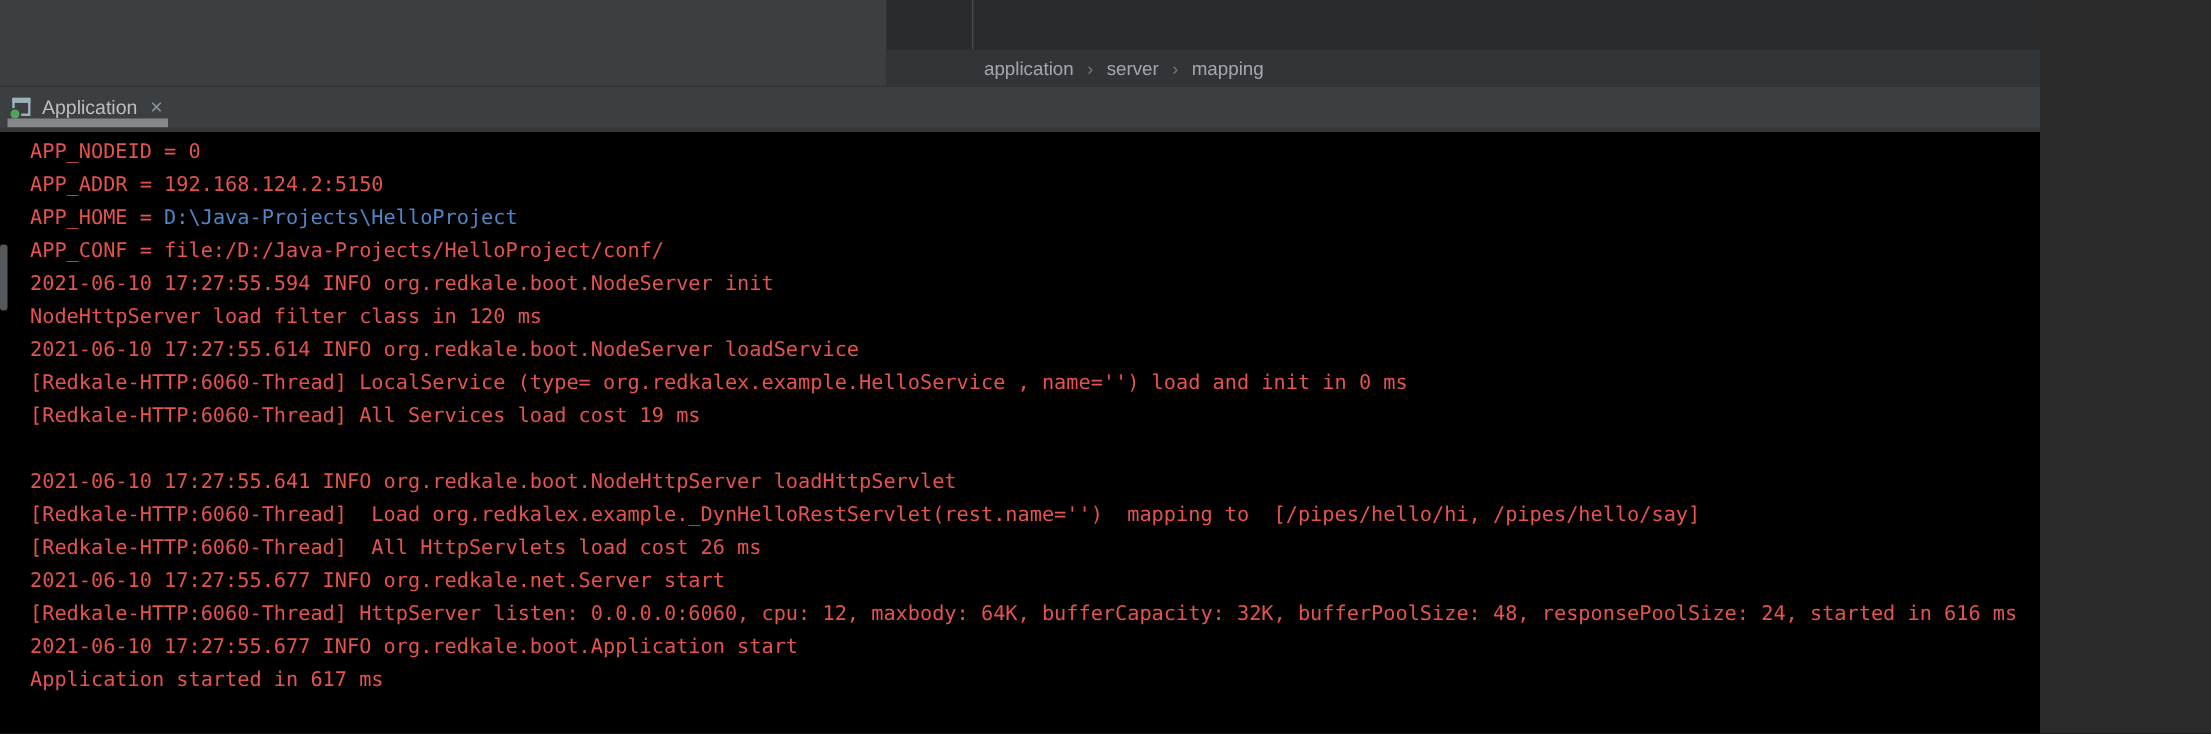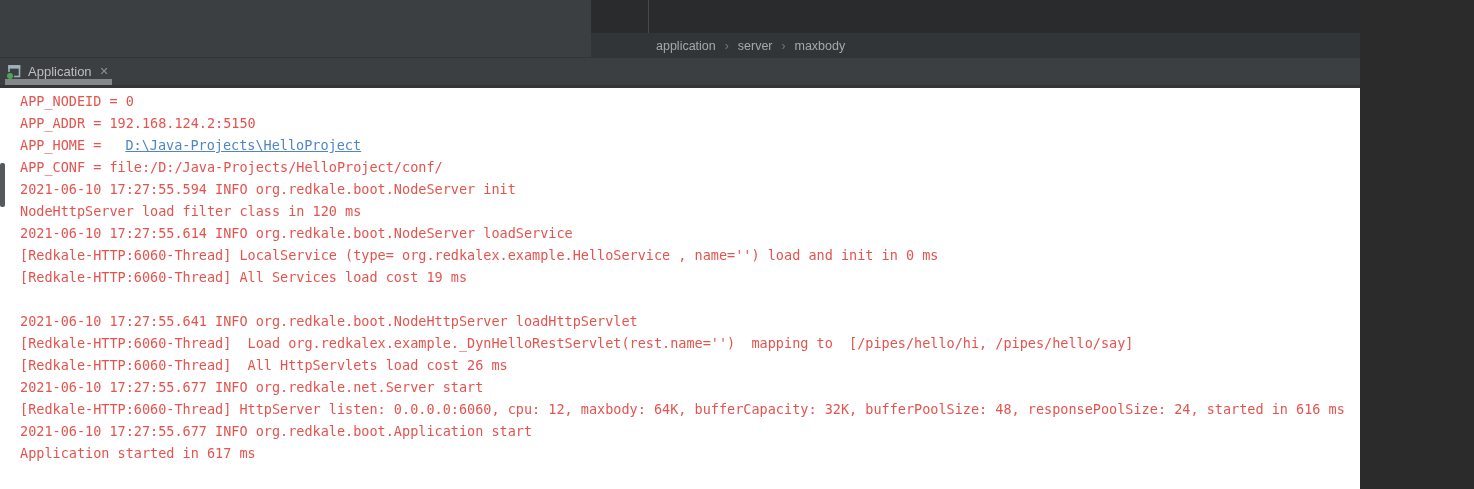--- a/index.html
+++ b/index.html
@@ -37,25 +37,25 @@
                    background:#84888b; }
   .tab-bar-bottom { position:absolute; left:0; top:27px; right:0; height:3px;
                     background:#333638; }
 
   
   .icon-run { position:relative; width:16px; height:16px; }
   .icon-run svg { display:block; }
 
   
   .console { position:absolute; left:0; top:88px; right:0; bottom:0;
-             background:#ffffff; padding:2px 0 0 20px;
+             background:#000000; padding:2px 0 0 20px;
              font-family:"DejaVu Sans Mono", monospace; font-size:13.5px;
              line-height:22px; color:#e4544f; white-space:pre; }
   .console-line { height:22px; }
-  .console-link { color:#5085c6; text-decoration:underline; cursor:pointer;margin-left:16px; }
+  .console-link { color:#5085c6; cursor:pointer; }
 
   
   .gutter-thumb { position:absolute; left:0; top:163px; width:5px; height:44px;
                   background:#55595b; border-radius:2px; }
 </style>
 </head>
 <body>
 
 <div class="root">
 
@@ -64,21 +64,21 @@
   <div class="editor-top">
     <div class="editor-divider"></div>
   </div>
 
   <div class="breadcrumb-bar">
     <div class="breadcrumb">
         <span class="crumb">application</span>
         <span class="crumb-sep">›</span>
         <span class="crumb">server</span>
         <span class="crumb-sep">›</span>
-        <span class="crumb">maxbody</span>
+        <span class="crumb">mapping</span>
       </div>
   </div>
 
   <div class="tab-bar">
     <div class="tab">
       <span class="icon-run">
         <svg width="16" height="16" viewBox="0 0 16 16">
           <rect x="3" y="3" width="10.5" height="10.5" fill="none" stroke="#9fb1bc" stroke-width="1.6"></rect>
           <rect x="2.2" y="2.2" width="12" height="3.4" fill="#9fb1bc"></rect>
           <circle cx="4" cy="13" r="3.6" fill="#4fa65b" stroke="#3c3f41" stroke-width="1.2"></circle>

